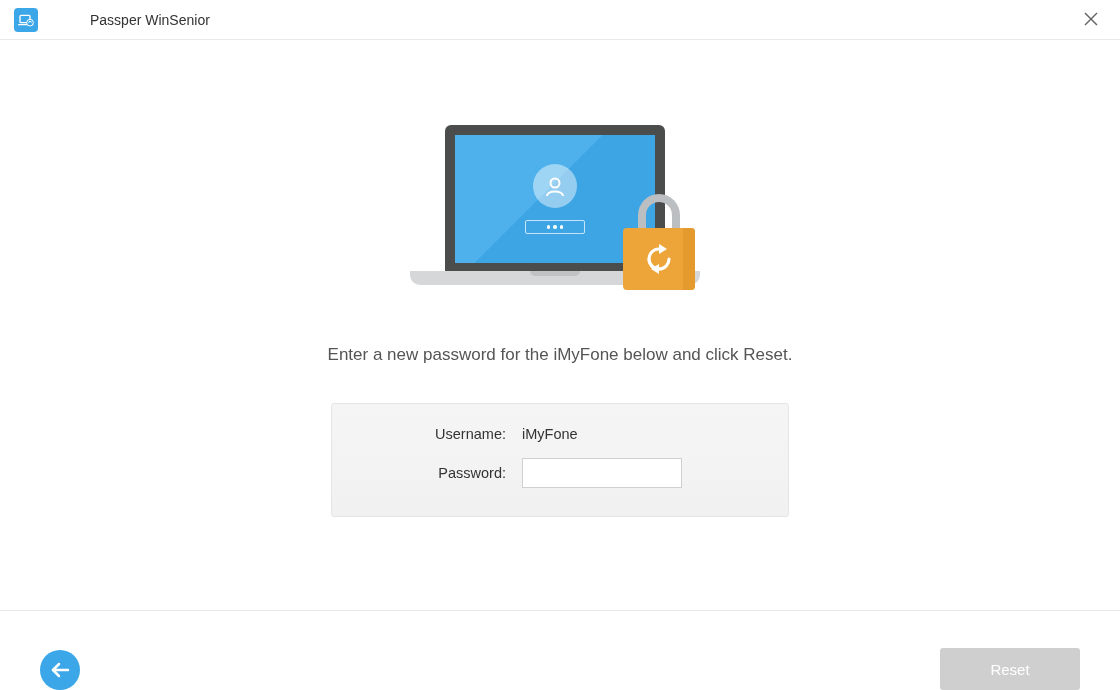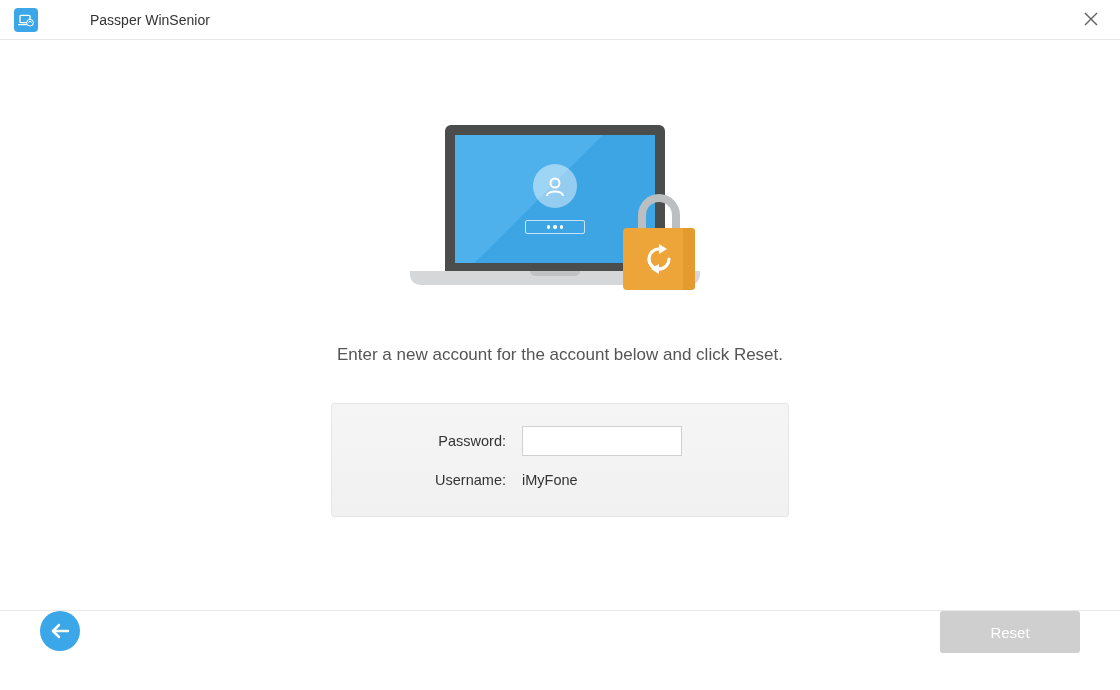--- a/index.html
+++ b/index.html
@@ -196,21 +196,21 @@
       font-size: 14px;
     }
     .footer {
       position: absolute;
       bottom: 0;
       left: 0;
       right: 0;
       height: 80px;
       border-top: 1px solid #e8e8e8;
       display: flex;
-      align-items: flex-start;
+      align-items: flex-end;
       padding: 0 40px;
     }
     .back-btn {
       width: 40px;
       height: 40px;
       background: #3ba7e8;
       border-radius: 50%;
       display: flex;
       align-items: center;
       justify-content: center;
@@ -276,30 +276,30 @@
           <path d="M 28 18 A 10 10 0 1 1 18 8" fill="none" stroke="#fff" stroke-width="3" stroke-linecap="round"></path>
           <polygon points="18,3 18,13 26,8" fill="#fff"></polygon>
           <path d="M 8 18 A 10 10 0 0 1 12 10" fill="none" stroke="#fff" stroke-width="3" stroke-linecap="round" opacity="0"></path>
           <path d="M 8 18 A 10 10 0 0 0 18 28" fill="none" stroke="#fff" stroke-width="3" stroke-linecap="round"></path>
           <polygon points="18,33 18,23 10,28" fill="#fff"></polygon>
         </svg>
       </div>
     </div>
   </div>
 
-  <div class="instruction">Enter a new account for the account below and click Reset.</div>
+  <div class="instruction">Enter a new password for the iMyFone below and click Reset.</div>
 
   <div class="form-card">
+    <div class="form-row">
+      <div class="form-label">Username:</div>
+      <div class="form-value">iMyFone</div>
+    </div>
     <div class="form-row">
       <div class="form-label">Password:</div>
       <input type="password" class="form-input" value="" style="">
-    </div>
-    <div class="form-row">
-      <div class="form-label">Username:</div>
-      <div class="form-value">iMyFone</div>
     </div>
   </div>
 </div>
 
 <div class="footer">
   <div class="back-btn">
     <svg width="20" height="16" viewBox="0 0 20 16">
       <line x1="18" y1="8" x2="3" y2="8" stroke="#fff" stroke-width="2.5" stroke-linecap="round"></line>
       <polyline points="9,2 3,8 9,14" fill="none" stroke="#fff" stroke-width="2.5" stroke-linecap="round" stroke-linejoin="round"></polyline>
     </svg>

